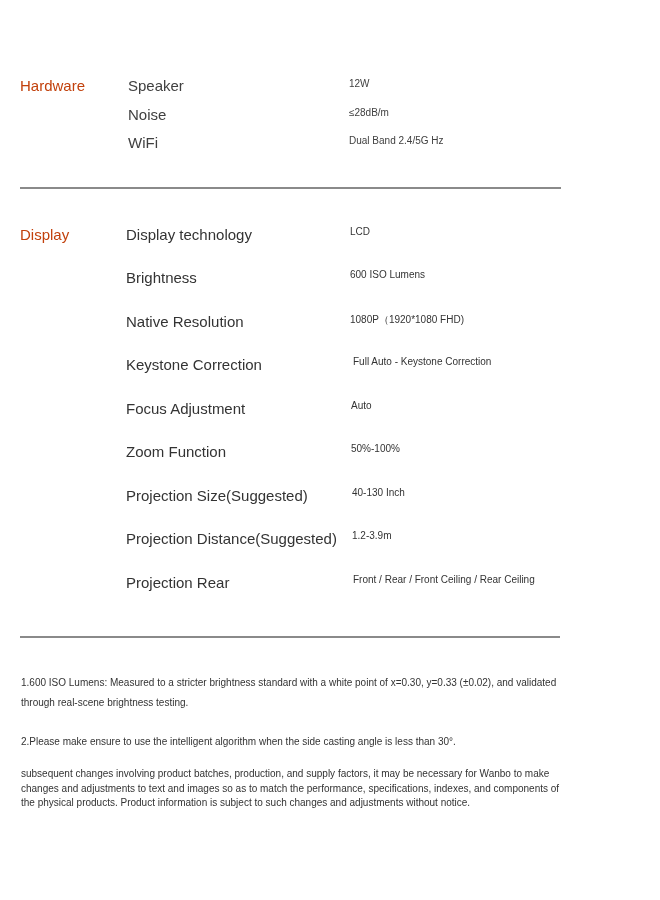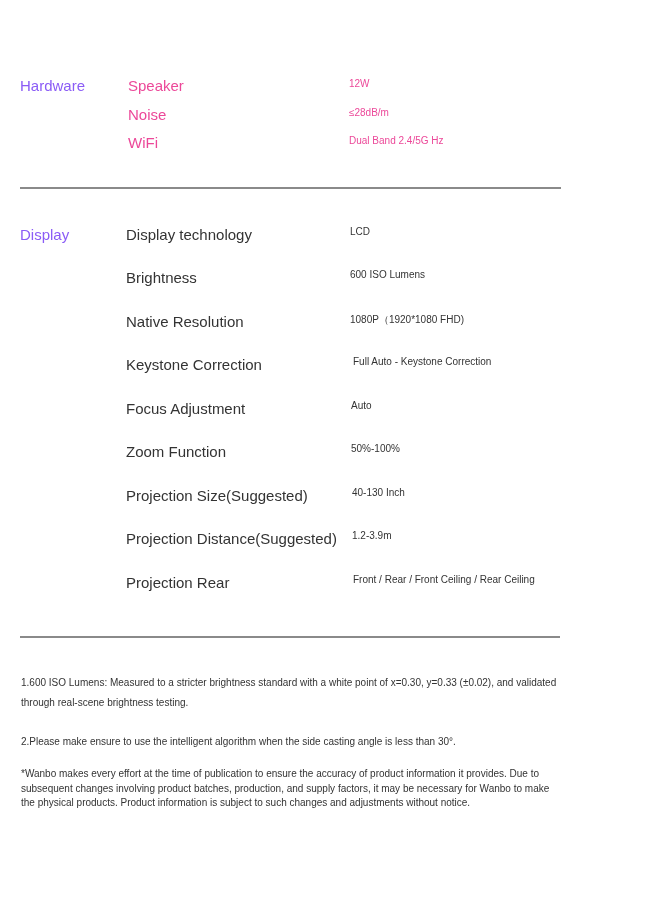--- a/index.html
+++ b/index.html
@@ -11,31 +11,31 @@
       width: 660px;
       height: 900px;
       position: relative;
       overflow: hidden;
       font-family: "Liberation Sans", "DejaVu Sans", sans-serif;
       color: #333333;
     }
     .abs { position: absolute; white-space: nowrap; }
     .section-label {
       font-size: 15px;
-      color: #8b5cf6;
+      color: #c2410c;
     }
     .spec-name {
       font-size: 15px;
       color: #333333;
     }
     .spec-value {
       font-size: 10px;
       color: #333333;
     }
-    .hw .spec-name, .hw .spec-value { color: #ec4899; }
+    .hw .spec-name, .hw .spec-value { color: #404040; }
     .divider {
       position: absolute;
       height: 2px;
       background: #8a8a8a;
     }
     .note {
       position: absolute;
       left: 21px;
       font-size: 10px;
       color: #333333;
@@ -103,17 +103,17 @@
 </div>
 
 <div class="divider" style="left:20px; top:636px; width:540px;"></div>
 
 <div>
   <div class="note" style="top:673px;">1.600 ISO Lumens: Measured to a stricter brightness standard with a white point of x=0.30, y=0.33 (±0.02), and validated</div>
   <div class="note" style="top:693px;">through real-scene brightness testing.</div>
   <div class="note" style="top:732px;">2.Please make ensure to use the intelligent algorithm when the side casting angle is less than 30°.</div>
 
   <div class="disclaimer">
-    <div>*Wanbo makes every effort at the time of publication to ensure the accuracy of product information it provides. Due to</div>
     <div>subsequent changes involving product batches, production, and supply factors, it may be necessary for Wanbo to make</div>
+    <div>changes and adjustments to text and images so as to match the performance, specifications, indexes, and components of</div>
     <div>the physical products. Product information is subject to such changes and adjustments without notice.</div>
   </div>
 </div>
 
 </body></html>

